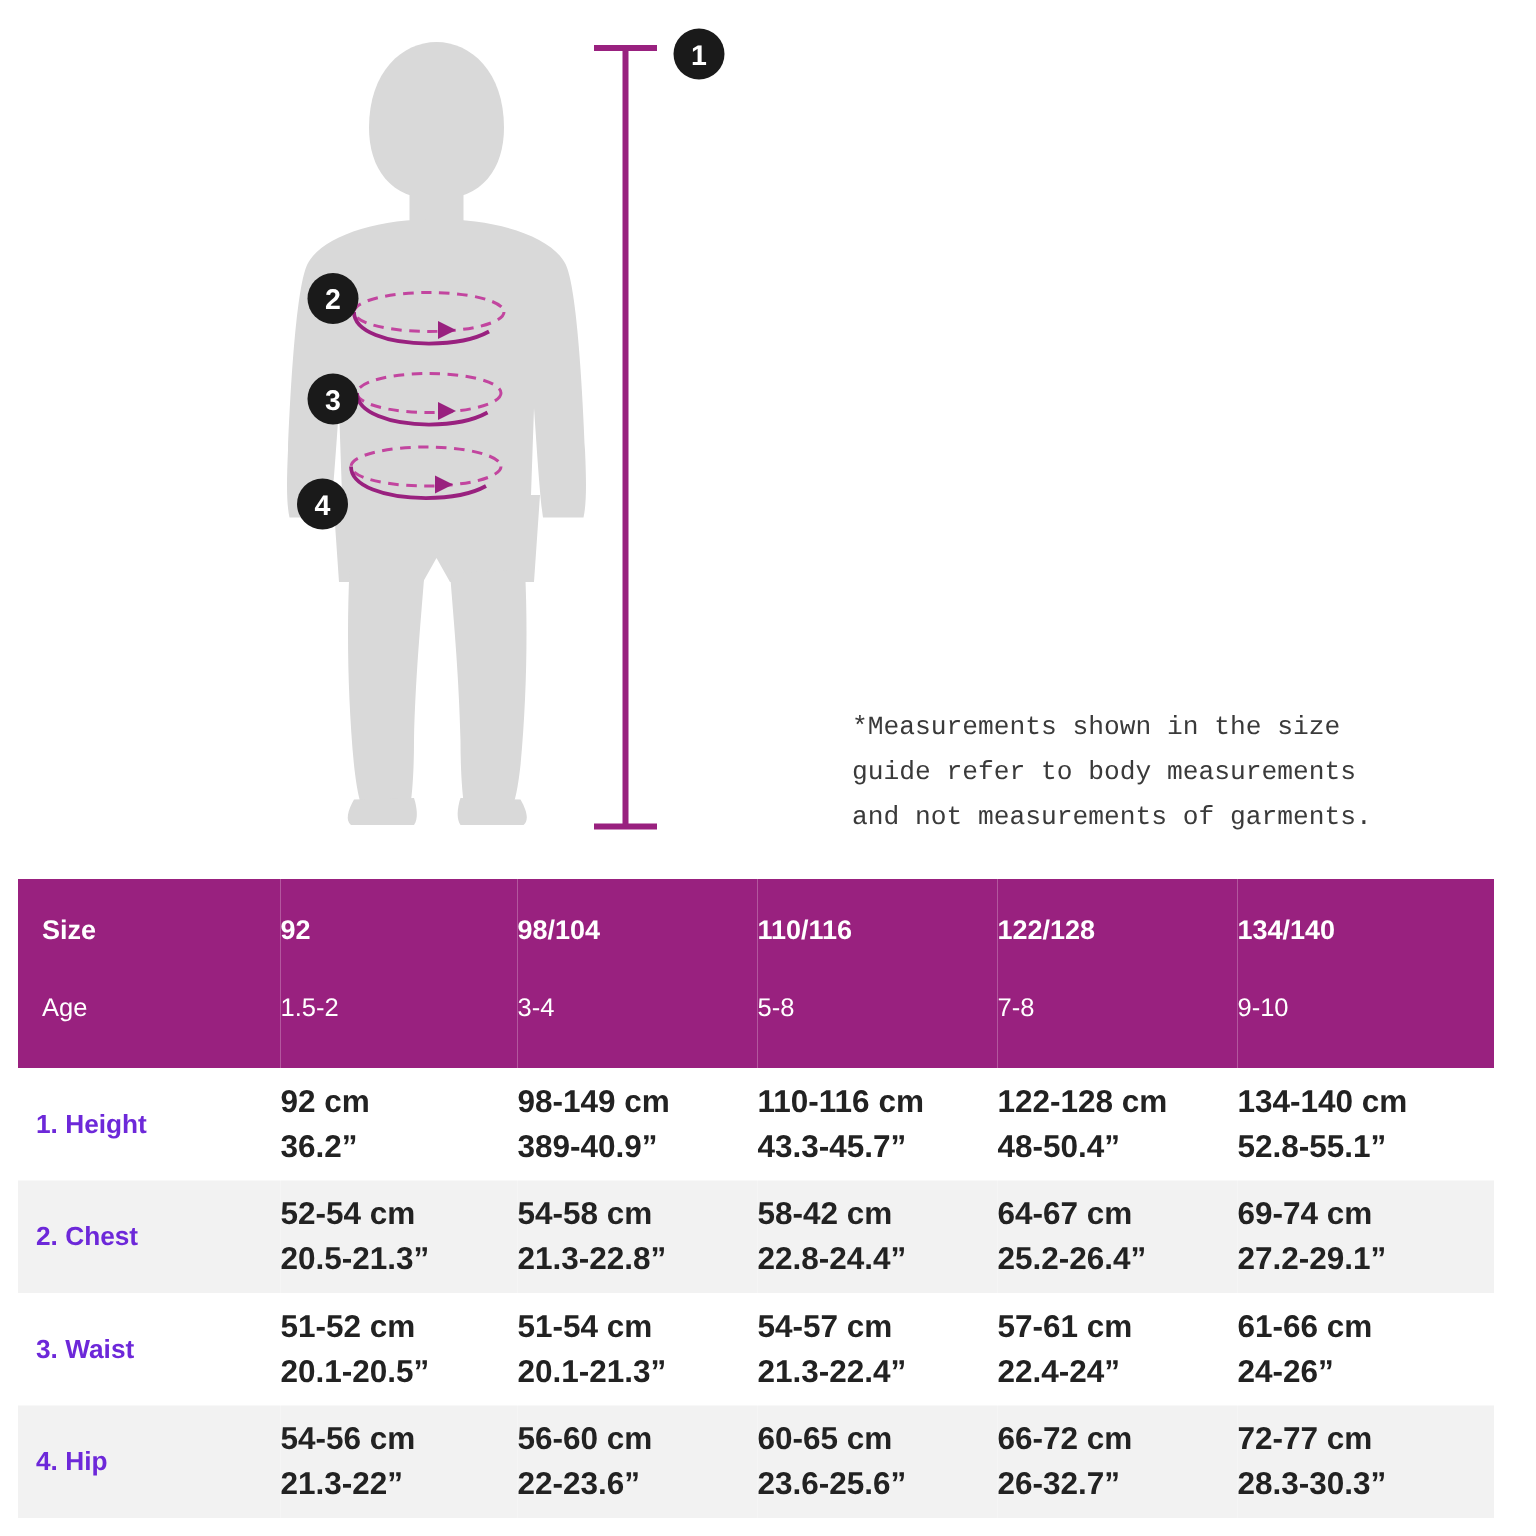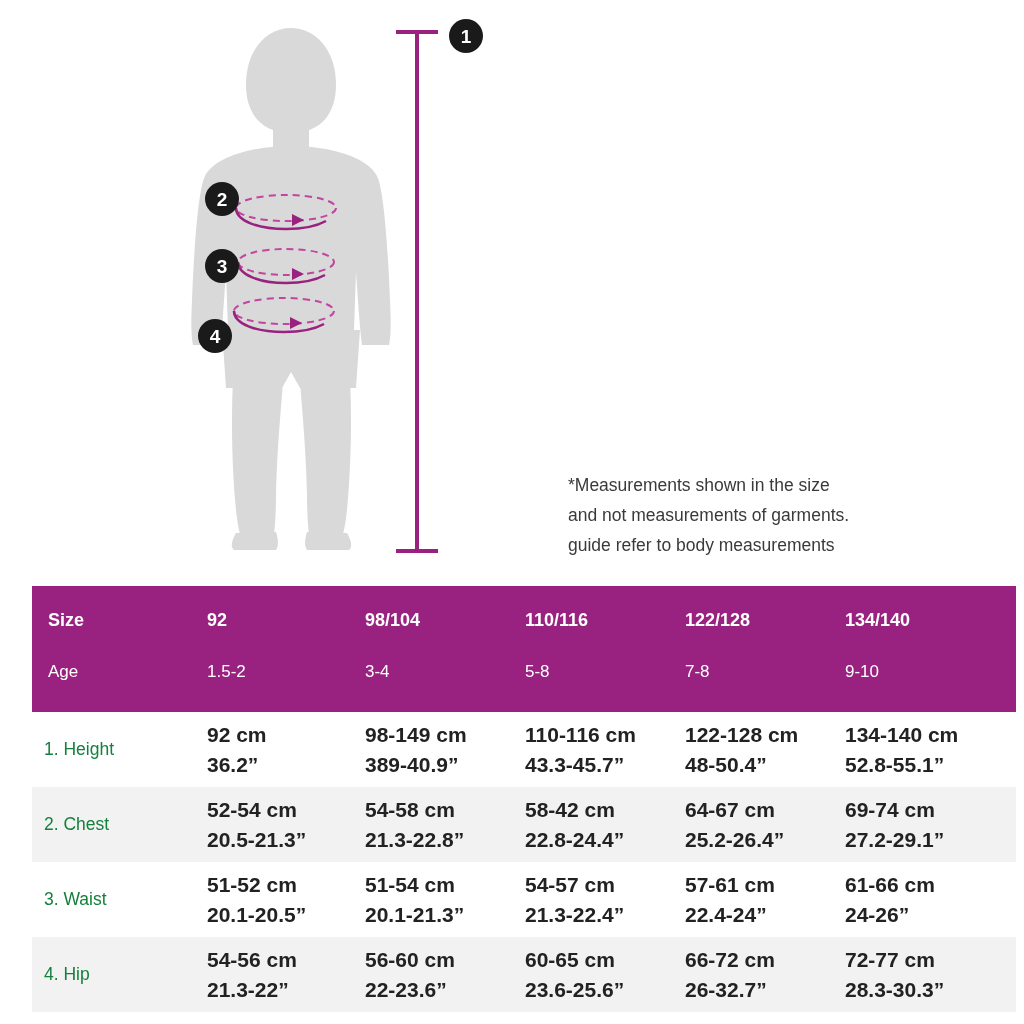--- a/index.html
+++ b/index.html
@@ -26,27 +26,28 @@
     top: 0;
   }
   .note {
     position: absolute;
     left: 568px;
     top: 470px;
     width: 420px;
     font-size: 17.5px;
     line-height: 1.72;
     color: #3a3a3a;
+    font-family: Liberation Mono, monospace;
   }
   .note div { white-space: nowrap; }
 
   
   .size-table {
     position: absolute;
-    left: 32px;
+    left: 12px;
     top: 586px;
     width: 984px;
     border-collapse: collapse;
     table-layout: fixed;
   }
   .size-table td {
     padding: 0;
     vertical-align: middle;
   }
   .hdr-row td {
@@ -66,22 +67,22 @@
   .hdr-row.second .cell-val { font-weight: normal; font-size: 17px; }
   .cell-val { padding-left: 0 !important; }
 
   .data-row td {
     height: 75px;
     font-size: 17.5px;
   }
   .data-row.shaded td { background: #f2f2f2; }
   .data-row .rowlabel {
     padding-left: 12px !important;
-    color: #15803d;
-    font-weight: normal;
+    color: #6d28d9;
+    font-weight: bold;
   }
   .data-row .meas {
     font-weight: bold;
     color: #222222;
     line-height: 1.42;
     font-size: 21px;
   }
   .meas .ln { display: block; }
   .col0 { width: 175px; }
   .col1 { width: 158px; }
@@ -168,22 +169,22 @@
       <text x="222" y="273" text-anchor="middle" fill="#ffffff" font-family="Liberation Sans, sans-serif" font-size="19" font-weight="bold">3</text>
     </g>
     <g>
       <circle cx="215" cy="336" r="17" fill="#1a1a1a"></circle>
       <text x="215" y="343" text-anchor="middle" fill="#ffffff" font-family="Liberation Sans, sans-serif" font-size="19" font-weight="bold">4</text>
     </g>
   </svg>
 
   <div class="note">
     <div>*Measurements shown in the size</div>
+    <div>guide refer to body measurements</div>
     <div>and not measurements of garments.</div>
-    <div>guide refer to body measurements</div>
   </div>
 </div>
 
 <table class="size-table">
   <colgroup>
     <col class="col0">
       <col class="col1">
       <col class="col2">
       <col class="col3">
       <col class="col4">

